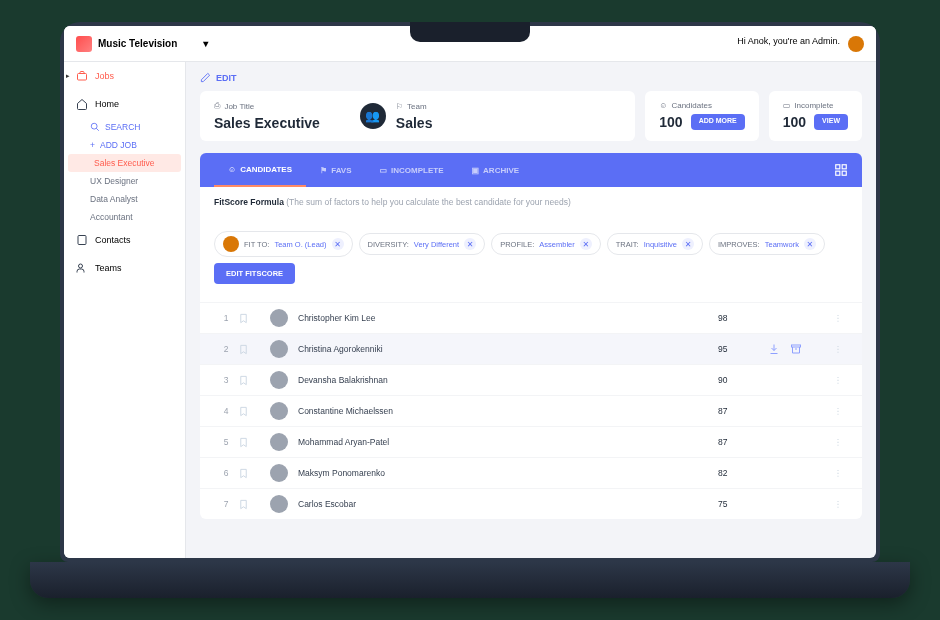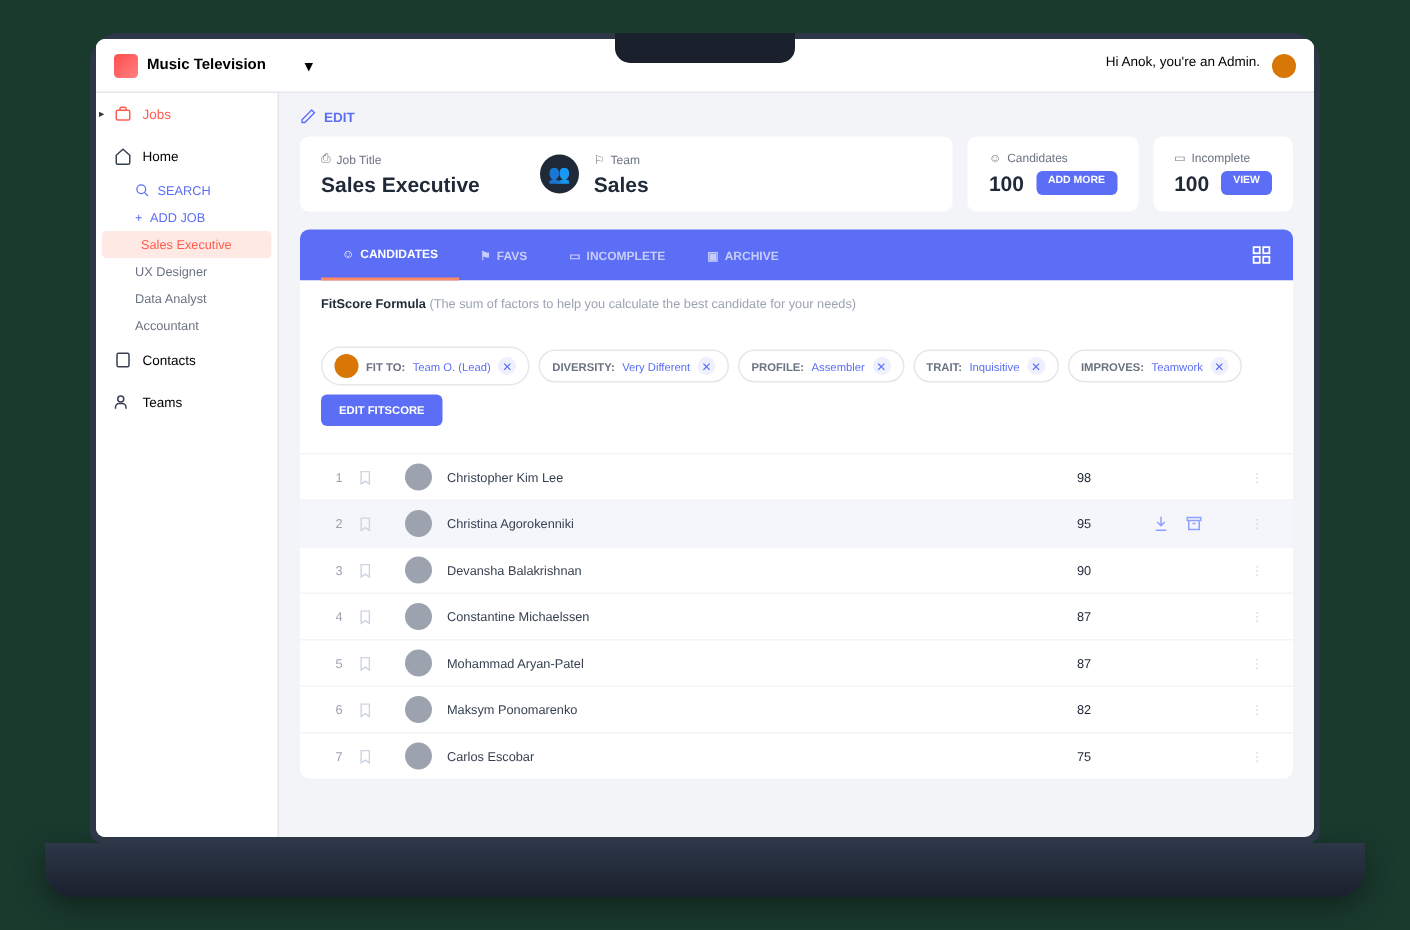--- a/index.html
+++ b/index.html
@@ -39,21 +39,21 @@
 .tab{color:#c7cdfb;font-size:8px;font-weight:700;padding:0 14px;display:flex;align-items:center;gap:4px;cursor:pointer;height:100%}
 .tab.active{color:#fff;border-bottom:2px solid #ff8a65}
 .tab-grid{margin-left:auto;color:#fff;cursor:pointer}
 .panel{background:#fff;border-radius:0 0 6px 6px}
 .formula{padding:10px 14px}
 .formula-title{font-size:8.5px;margin-bottom:24px}
 .formula-title b{color:#1f2937;font-weight:700}
 .formula-title span{color:#9ca3af}
 .chips{display:flex;flex-wrap:wrap;gap:6px;align-items:center}
 .chip{border:1px solid #e5e7eb;border-radius:14px;padding:4px 8px;display:flex;align-items:center;gap:5px;font-size:7.5px}
-.chip .k{color:#6b7280;font-weight:700}
+.chip .k{color:#6b7280;font-weight:400}
 .chip .v{color:#5b6ef5}
 .chip-x{width:12px;height:12px;border-radius:50%;background:#eef0fe;color:#5b6ef5;display:flex;align-items:center;justify-content:center;font-size:8px;cursor:pointer}
 .chip-av{width:16px;height:16px;border-radius:50%;background:#d97706}
 .btn-edit{background:#5b6ef5;color:#fff;font-size:7.5px;font-weight:700;padding:6px 12px;border-radius:4px;cursor:pointer}
 .table{margin-top:8px}
 .row{display:flex;align-items:center;padding:6px 14px;border-top:1px solid #f3f4f6;font-size:8.5px}
 .row.hov{background:#f5f6fb}
 .ridx{width:24px;color:#9ca3af;text-align:center}
 .rbook{width:22px;color:#cbd5e1;cursor:pointer}
 .rav{width:18px;height:18px;border-radius:50%;background:#9ca3af;margin:0 10px}

